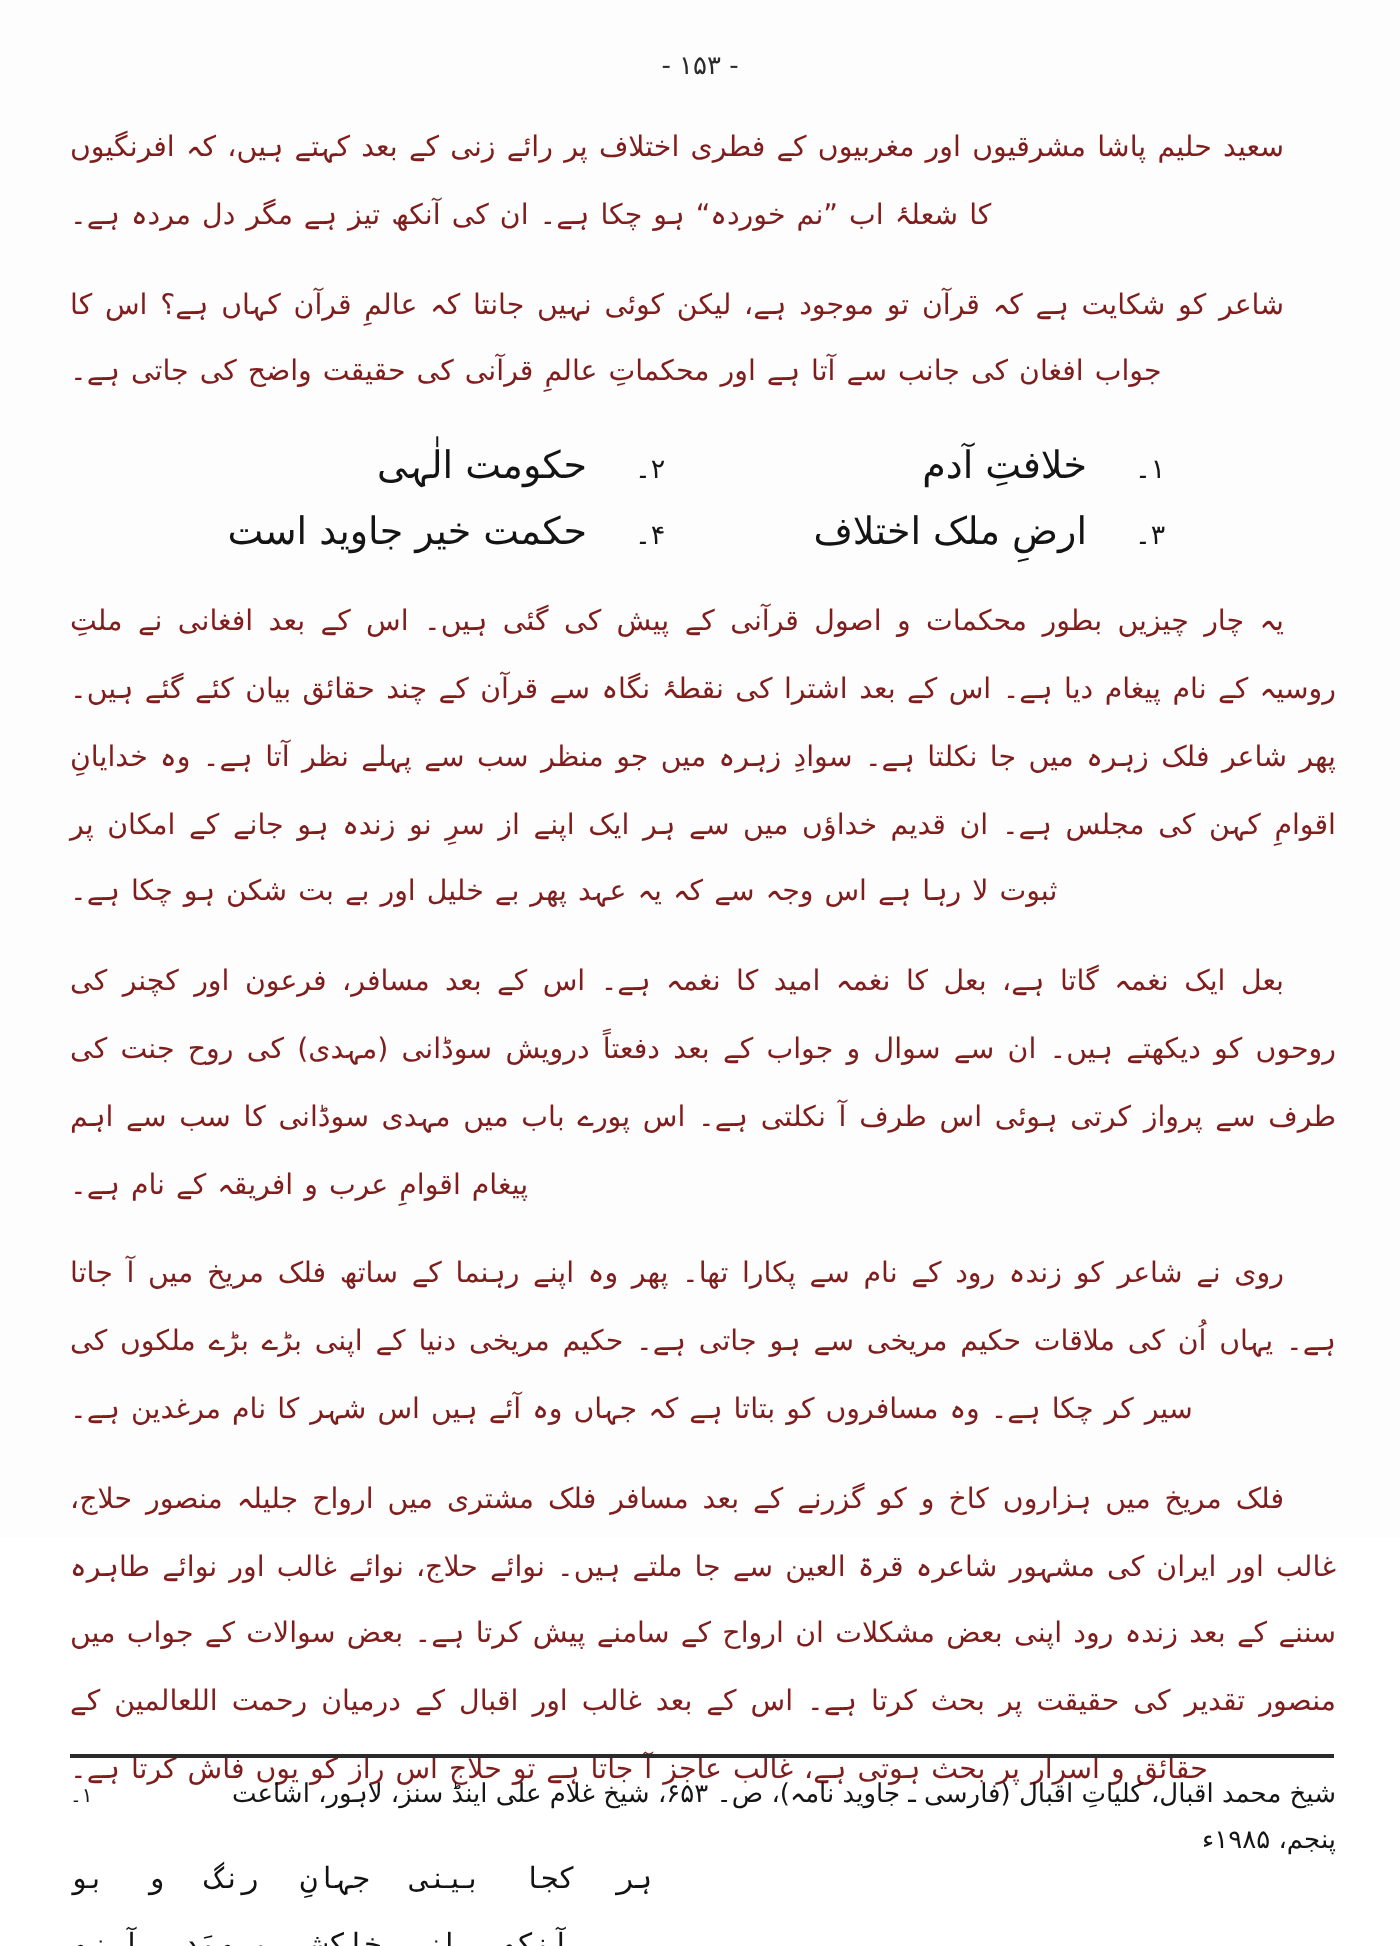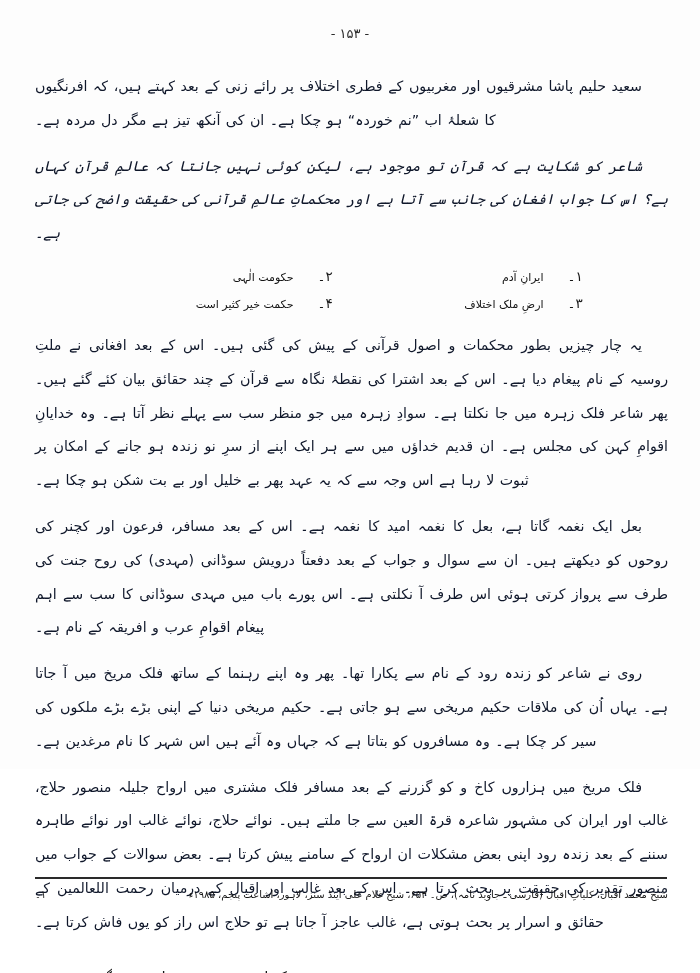--- a/index.html
+++ b/index.html
@@ -47,31 +47,31 @@
     left: 35px;
     right: 32px;
     direction: rtl;
     text-align: justify;
     text-align-last: left;
   }
 
   .para {
     font-size: 14.2px;
     line-height: 2.38;
-    margin: 12px 0 11px 0;
+    margin: 0 0 11px 0;
     text-indent: 26px;
-    color: #0f172a;
+    color: #7f1d1d;
     letter-spacing: 0.1px;
     word-spacing: 1px;
     text-align: justify;
     text-align-last: left;
     direction: rtl;
   }
 
-  .para.tight { margin-bottom: 9px; font-style: italic; }
+  .para.tight { margin-bottom: 9px; }
 
   
   .list-block {
     margin: 17px 0 18px 0;
     direction: rtl;
     display: block;
   }
   .list-row {
     display: flex;
     flex-direction: row;
@@ -88,21 +88,21 @@
     direction: rtl;
   }
   .list-num {
     font-size: 13.5px;
     width: 34px;
     flex: 0 0 34px;
     text-align: right;
     color: #161616;
   }
   .list-label {
-    font-size: 11px;
+    font-size: 19px;
     color: #141414;
     padding-right: 24px;
     white-space: nowrap;
   }
 
   
   .verse-block {
     margin: 22px 0 10px 0;
     direction: rtl;
   }
@@ -139,21 +139,21 @@
   }
   .footnote-marker {
     font-size: 10px;
     width: 76px;
     flex: 0 0 76px;
     text-align: left;
     color: #1c1c1c;
     order: 2;
   }
   .footnote-text {
-    font-size: 10px;
+    font-size: 13px;
     line-height: 1.8;
     color: #151515;
     flex: 1 1 auto;
     text-align: right;
     order: 1;
     padding-right: 0;
     letter-spacing: 0.05px;
   }
 </style>
 </head>
@@ -166,35 +166,35 @@
   <div class="content">
 
     <p class="para">سعید حلیم پاشا مشرقیوں اور مغربیوں کے فطری اختلاف پر رائے زنی کے بعد کہتے ہیں، کہ افرنگیوں کا شعلۂ اب ”نم خوردہ“ ہو چکا ہے۔ ان کی آنکھ تیز ہے مگر دل مردہ ہے۔</p>
 
     <p class="para tight">شاعر کو شکایت ہے کہ قرآن تو موجود ہے، لیکن کوئی نہیں جانتا کہ عالمِ قرآن کہاں ہے؟ اس کا جواب افغان کی جانب سے آتا ہے اور محکماتِ عالمِ قرآنی کی حقیقت واضح کی جاتی ہے۔</p>
 
     <div class="list-block">
       <div class="list-row">
         <div class="list-cell">
           <span class="list-num">۱۔</span>
-          <span class="list-label">ایرانِ آدم</span>
+          <span class="list-label">خلافتِ آدم</span>
         </div>
         <div class="list-cell">
           <span class="list-num">۲۔</span>
           <span class="list-label">حکومت الٰہی</span>
         </div>
       </div>
       <div class="list-row">
         <div class="list-cell">
           <span class="list-num">۳۔</span>
           <span class="list-label">ارضِ ملک اختلاف</span>
         </div>
         <div class="list-cell">
           <span class="list-num">۴۔</span>
-          <span class="list-label">حکمت خیر کثیر است</span>
+          <span class="list-label">حکمت خیر جاوید است</span>
         </div>
       </div>
     </div>
 
     <p class="para">یہ چار چیزیں بطور محکمات و اصول قرآنی کے پیش کی گئی ہیں۔ اس کے بعد افغانی نے ملتِ روسیہ کے نام پیغام دیا ہے۔ اس کے بعد اشترا کی نقطۂ نگاہ سے قرآن کے چند حقائق بیان کئے گئے ہیں۔ پھر شاعر فلک زہرہ میں جا نکلتا ہے۔ سوادِ زہرہ میں جو منظر سب سے پہلے نظر آتا ہے۔ وہ خدایانِ اقوامِ کہن کی مجلس ہے۔ ان قدیم خداؤں میں سے ہر ایک اپنے از سرِ نو زندہ ہو جانے کے امکان پر ثبوت لا رہا ہے اس وجہ سے کہ یہ عہد پھر بے خلیل اور بے بت شکن ہو چکا ہے۔</p>
 
     <p class="para">بعل ایک نغمہ گاتا ہے، بعل کا نغمہ امید کا نغمہ ہے۔ اس کے بعد مسافر، فرعون اور کچنر کی روحوں کو دیکھتے ہیں۔ ان سے سوال و جواب کے بعد دفعتاً درویش سوڈانی (مہدی) کی روح جنت کی طرف سے پرواز کرتی ہوئی اس طرف آ نکلتی ہے۔ اس پورے باب میں مہدی سوڈانی کا سب سے اہم پیغام اقوامِ عرب و افریقہ کے نام ہے۔</p>
 
     <p class="para">روی نے شاعر کو زندہ رود کے نام سے پکارا تھا۔ پھر وہ اپنے رہنما کے ساتھ فلک مریخ میں آ جاتا ہے۔ یہاں اُن کی ملاقات حکیم مریخی سے ہو جاتی ہے۔ حکیم مریخی دنیا کے اپنی بڑے بڑے ملکوں کی سیر کر چکا ہے۔ وہ مسافروں کو بتاتا ہے کہ جہاں وہ آئے ہیں اس شہر کا نام مرغدین ہے۔</p>
 

